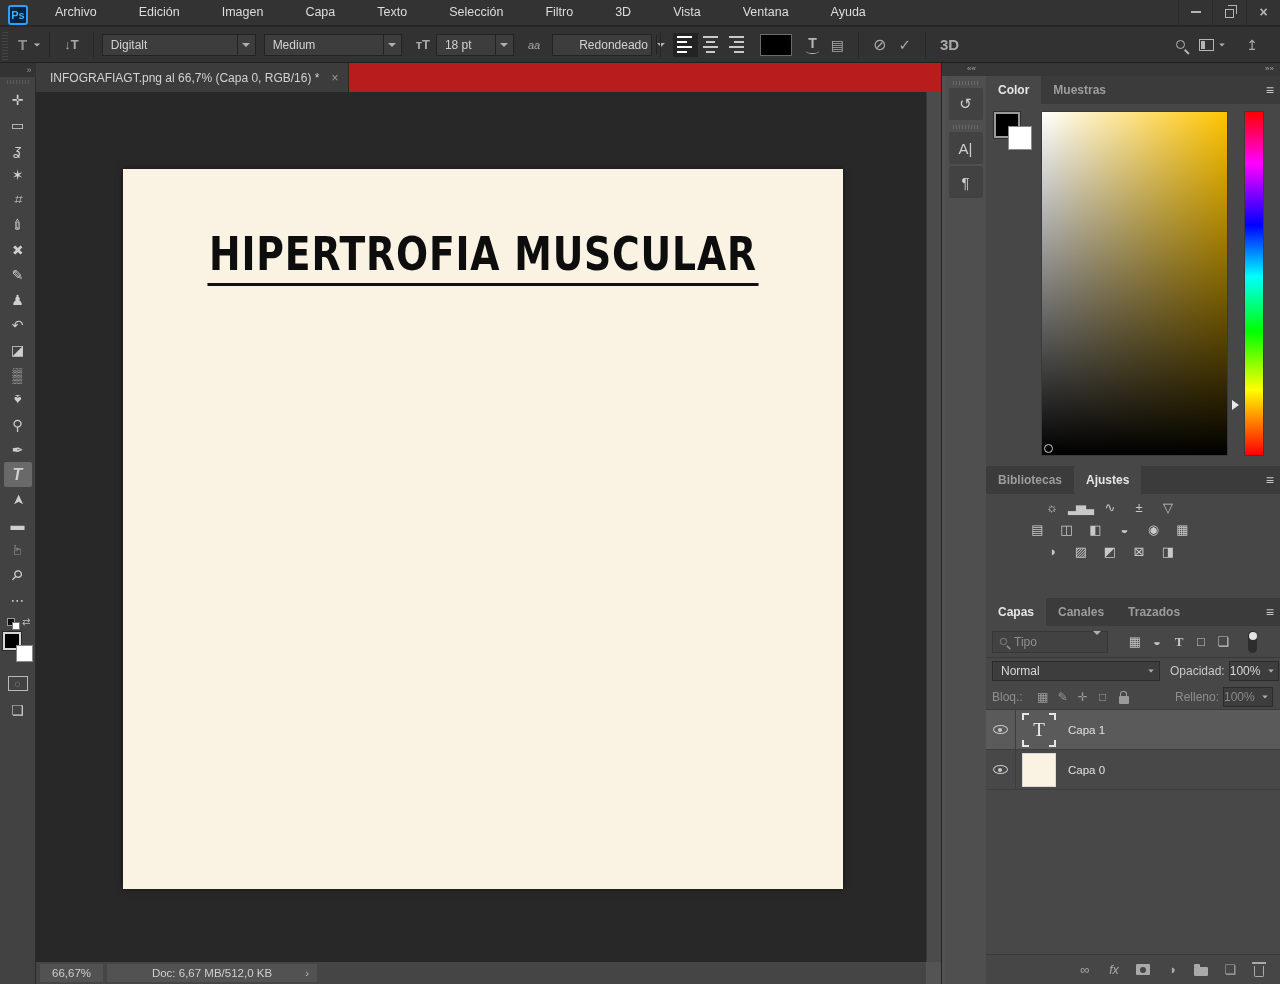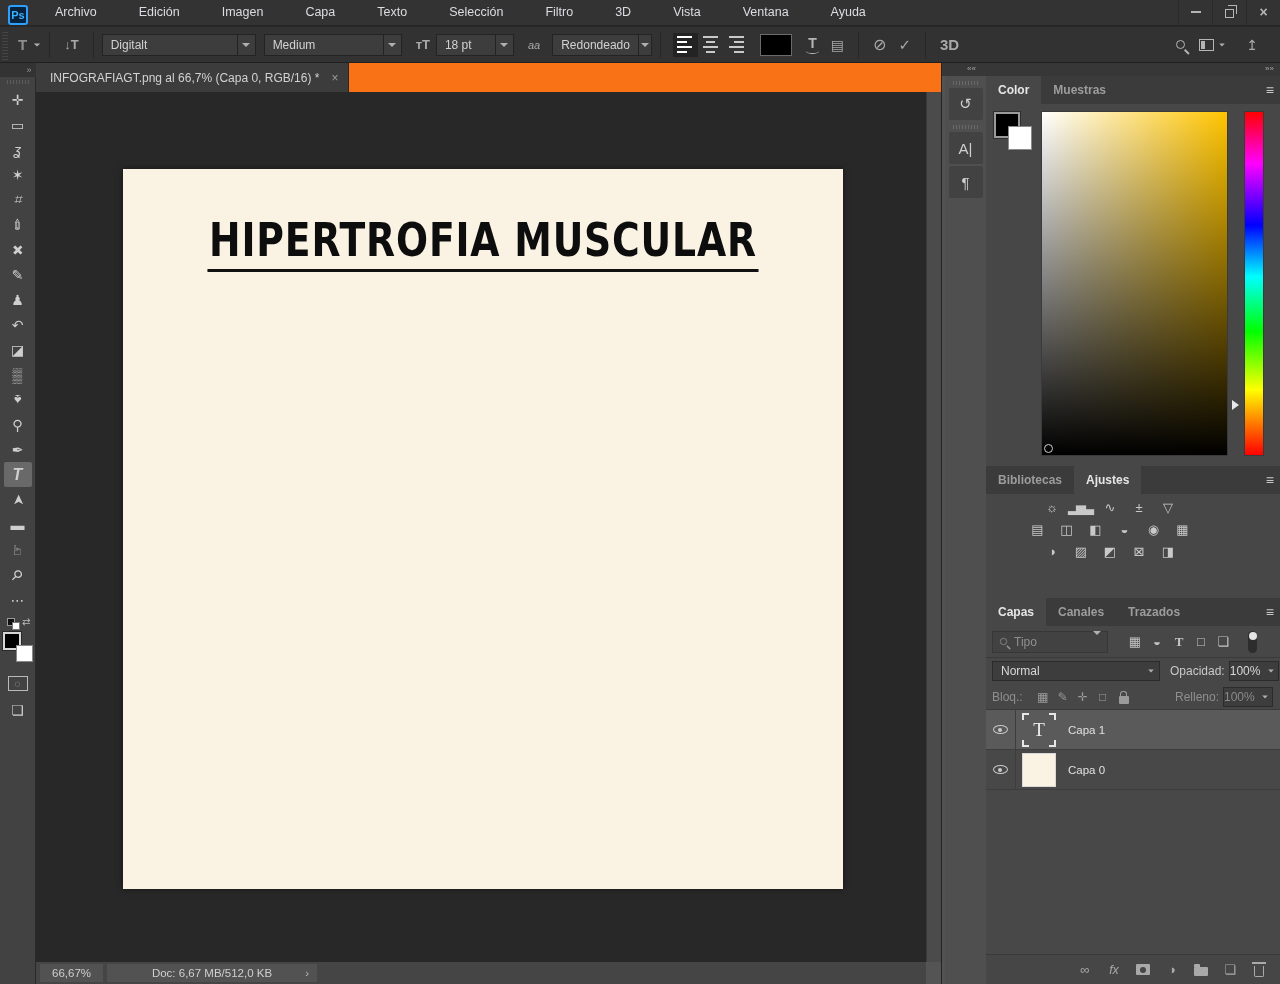--- a/index.html
+++ b/index.html
@@ -54,25 +54,25 @@
   .mini-swap{width:26px;height:14px;position:relative;margin-top:4px;}
   .mini-swap .b{position:absolute;left:2px;top:2px;width:8px;height:8px;background:#111;border:1px solid #999;}
   .mini-swap .w{position:absolute;left:7px;top:6px;width:8px;height:8px;background:#fff;border:1px solid #777;}
   .mini-swap .ar{position:absolute;right:0;top:0;color:#bbb;font-size:10px;}
   .fgbg{width:30px;height:30px;position:relative;margin-top:2px;}
   .fgbg .fg{position:absolute;left:0;top:0;width:18px;height:18px;background:#000;border:2px solid #d6d6d6;outline:1px solid #2a2a2a;}
   .fgbg .bg{position:absolute;right:0;bottom:0;width:17px;height:17px;background:#fff;border:1px solid #888;}
   .qmask{width:20px;height:15px;border:1.5px solid #b9b9b9;display:flex;align-items:center;justify-content:center;color:#b9b9b9;font-size:10px;margin-top:14px;}
   
   .docarea{position:absolute;left:36px;top:63px;width:905px;height:921px;background:#282828;}
-  .tabstrip{position:absolute;left:0;top:0;width:100%;height:29px;background:#f97316;}
+  .tabstrip{position:absolute;left:0;top:0;width:100%;height:29px;background:#b91c1c;}
   .doc-tab{position:absolute;left:0;top:0;height:29px;background:#3c3c3c;display:flex;align-items:center;padding:0 10px 0 14px;color:#d2d2d2;font-size:12px;border-right:1px solid #272727;}
   .doc-tab .close{margin-left:12px;color:#9a9a9a;font-size:12px;}
   .canvas{position:absolute;left:87px;top:106px;width:720px;height:720px;background:#faf3e4;box-shadow:0 0 6px rgba(0,0,0,.5);}
-  .canvas-title{position:absolute;left:0;top:44px;width:100%;text-align:center;}
+  .canvas-title{position:absolute;left:0;top:58px;width:100%;text-align:center;}
   .canvas-title .txt{display:inline-block;color:#0d0d0d;font-weight:800;font-size:46px;letter-spacing:1px;transform:scaleX(.82);border-bottom:3px solid #111;padding:0 2px 2px 2px;white-space:nowrap;font-family:"DejaVu Sans",sans-serif;}
   .vscroll{position:absolute;left:890px;top:29px;width:15px;height:870px;background:#4b4b4b;border-left:1px solid #3a3a3a;}
   .vscroll-corner{position:absolute;left:890px;top:899px;width:15px;height:22px;background:#545454;}
   .statusbar{position:absolute;left:0;top:899px;width:890px;height:22px;background:#454545;display:flex;align-items:center;font-size:11.5px;color:#cfcfcf;}
   .status-seg{height:18px;background:#525252;display:flex;align-items:center;padding:0 12px;margin-left:4px;}
   .status-seg.doc{width:210px;justify-content:center;position:relative;}
   .status-seg.doc .chevr{position:absolute;right:8px;color:#bcbcbc;}
   
   .dock{position:absolute;left:941px;top:63px;width:339px;height:921px;background:#535353;border-left:1px solid #242424;}
   .dock-topbar{position:absolute;left:0;top:0;width:100%;height:13px;background:#373737;color:#a5a5a5;font-size:8px;}
@@ -198,21 +198,21 @@
         </span>
     </div>
     <span class="opt-icon" style="font-weight:bold;font-size:13px;margin-left:14px;">ᴛT</span>
     <div class="combo" style="width:78px;">
       <span class="val">18 pt</span>
       <span class="chev">
           <i class="tri"></i>
         </span>
     </div>
     <span class="opt-icon small" style="margin-left:14px;font-style:italic;">aa</span>
-    <div class="combo" style="width:100px;margin-left:6px;">
+    <div class="combo" style="width:100px;margin-left:6px;padding-left:18px;">
       <span class="val">Redondeado</span>
       <span class="chev">
           <i class="tri"></i>
         </span>
     </div>
     <span class="opt-sep"></span>
     <div class="align-group">
       <span class="align-btn a-l sel">
           <i></i>
           <i></i>

